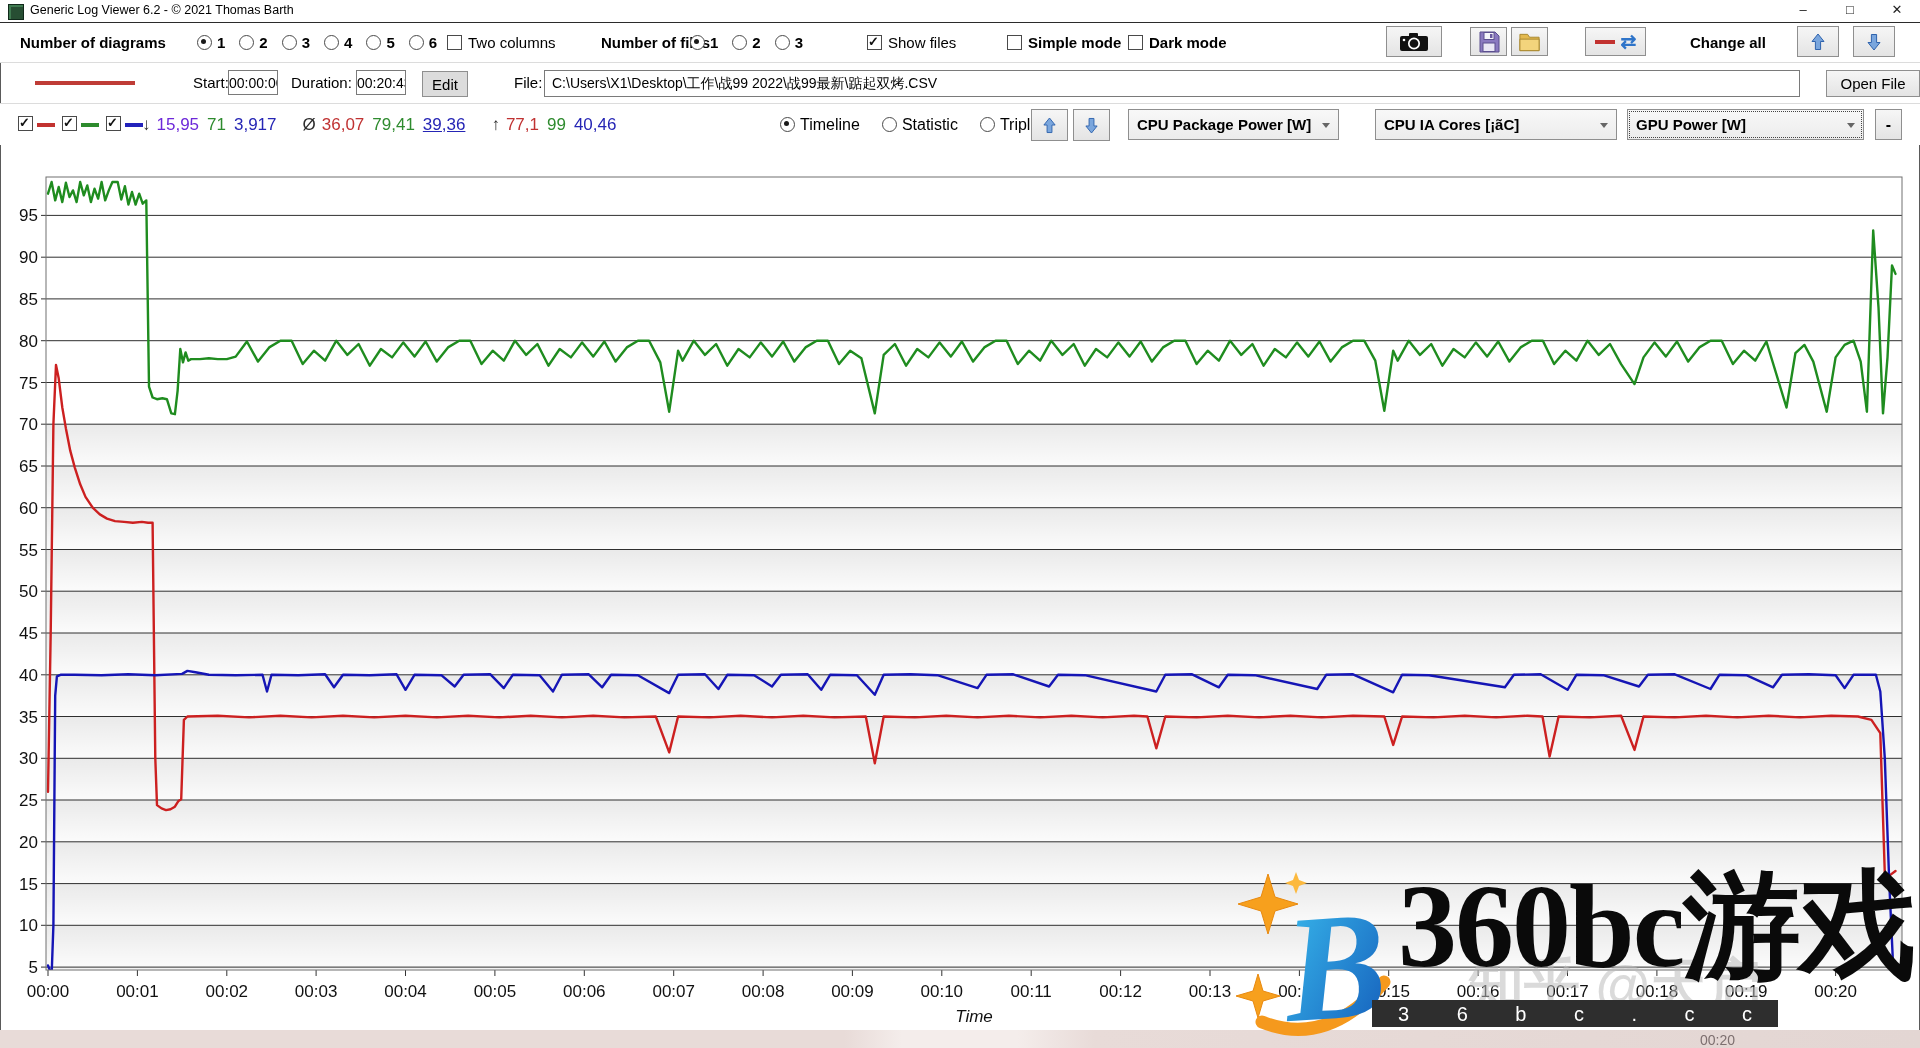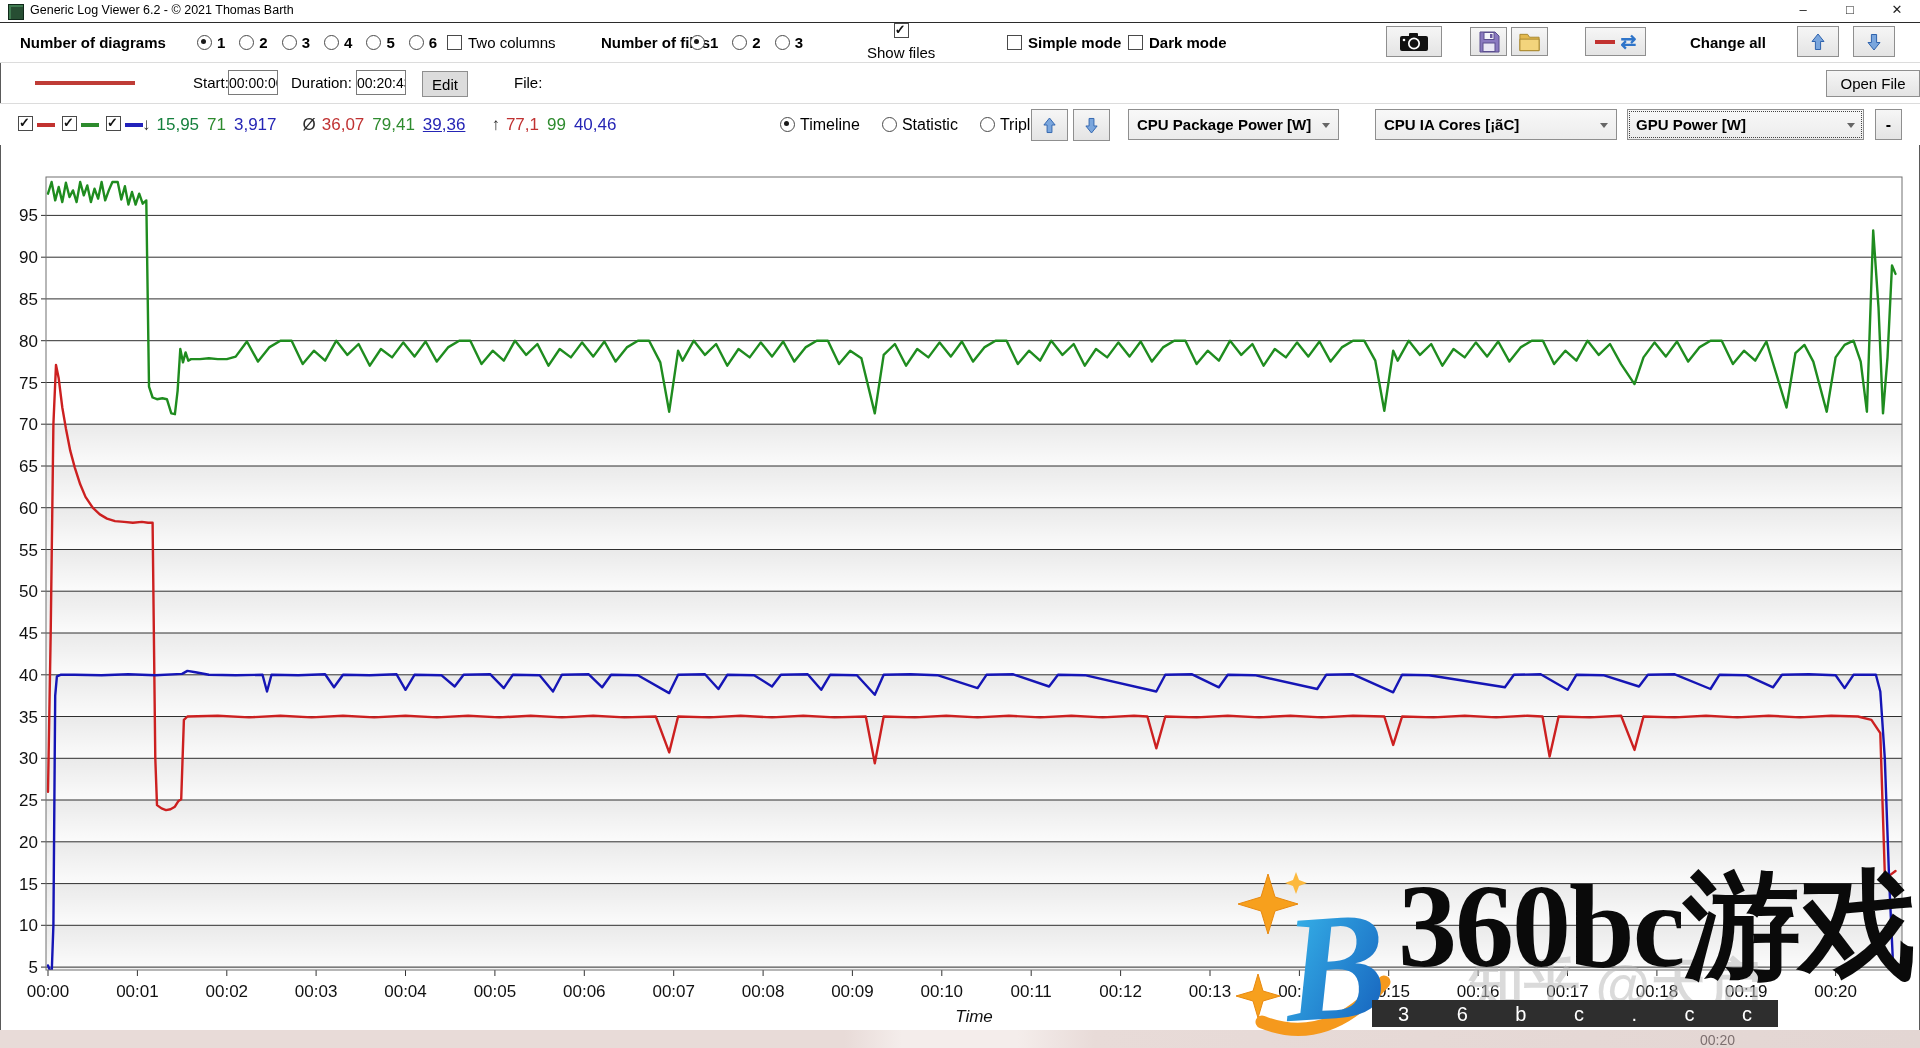--- a/index.html
+++ b/index.html
@@ -121,21 +121,21 @@
         </span>
         <span class="radio-item">
           <span class="radio"></span>
           <span class="rlab">2</span>
         </span>
         <span class="radio-item">
           <span class="radio"></span>
           <span class="rlab">3</span>
         </span>
       </span>
-    <span class="cbwrap" style="left:867px;flex-direction:column;">
+    <span class="cbwrap" style="left:867px;">
       <span class="cb checked"></span>
       <span class="cblab">Show files</span>
     </span>
     <span class="cbwrap" style="left:1007px;">
       <span class="cb"></span>
       <span class="cblab bold">Simple mode</span>
     </span>
     <span class="cbwrap" style="left:1128px;">
       <span class="cb"></span>
       <span class="cblab bold">Dark mode</span>
@@ -182,29 +182,30 @@
   <div class="hr" style="top:62px;"></div>
 
   <div class="row2">
     <span class="fileline"></span>
     <span class="rlab2" style="left:176px;">Start:</span>
     <input class="tin" style="left: 211px; top: 7px; width: 50px;" value="00:00:00">
     <span class="rlab2" style="left:274px;">Duration:</span>
     <input class="tin" style="left: 339px; top: 7px; width: 50px;" value="00:20:43">
     <span class="btn" style="left:405px;top:8px;width:46px;height:26px;font-size:15px;background:#dcdcdc;">Edit</span>
     <span class="rlab2" style="left:497px;">File:</span>
+    <input class="pathin" style="left: 527px; top: 7px; width: 1256px;" value="C:\Users\X1\Desktop\工作\战99 2022\战99最新\踮起双烤.CSV">
     <span class="btn" style="left:1809px;top:7px;width:94px;height:27px;font-size:15px;">Open File</span>
   </div>
   <div class="hr" style="top:103px;"></div>
 
   <div class="row3">
     <span id="series-toggles"><span class="cb cbabs checked" style="left: 18px;"></span><span class="dash" style="left: 37px; background: rgb(194, 50, 48);"></span><span class="cb cbabs checked" style="left: 62px;"></span><span class="dash" style="left: 81px; background: rgb(46, 139, 46);"></span><span class="cb cbabs checked" style="left: 106px;"></span><span class="dash" style="left: 125px; background: rgb(34, 34, 187);"></span></span>
     <span class="stats">
       <span class="sym">↓</span>
-      <span class="sv i0" style="color: #15803d;">15,95</span>
+      <span class="sv i0" style="color: #6d28d9;">15,95</span>
       <span class="sv i1" style="color: rgb(46, 139, 46);">71</span>
       <span class="sv i2" style="color: rgb(37, 37, 181);">3,917</span>
       <span class="gap"></span>
       <span class="sym">Ø</span>
       <span class="sv i0" style="color: rgb(192, 50, 50);">36,07</span>
       <span class="sv i1" style="color: rgb(46, 139, 46);">79,41</span>
       <span class="sv i2" style="color: rgb(37, 37, 181); text-decoration: underline;">39,36</span>
       <span class="gap"></span>
       <span class="sym">↑</span>
       <span class="sv i0" style="color: rgb(192, 50, 50);">77,1</span>

